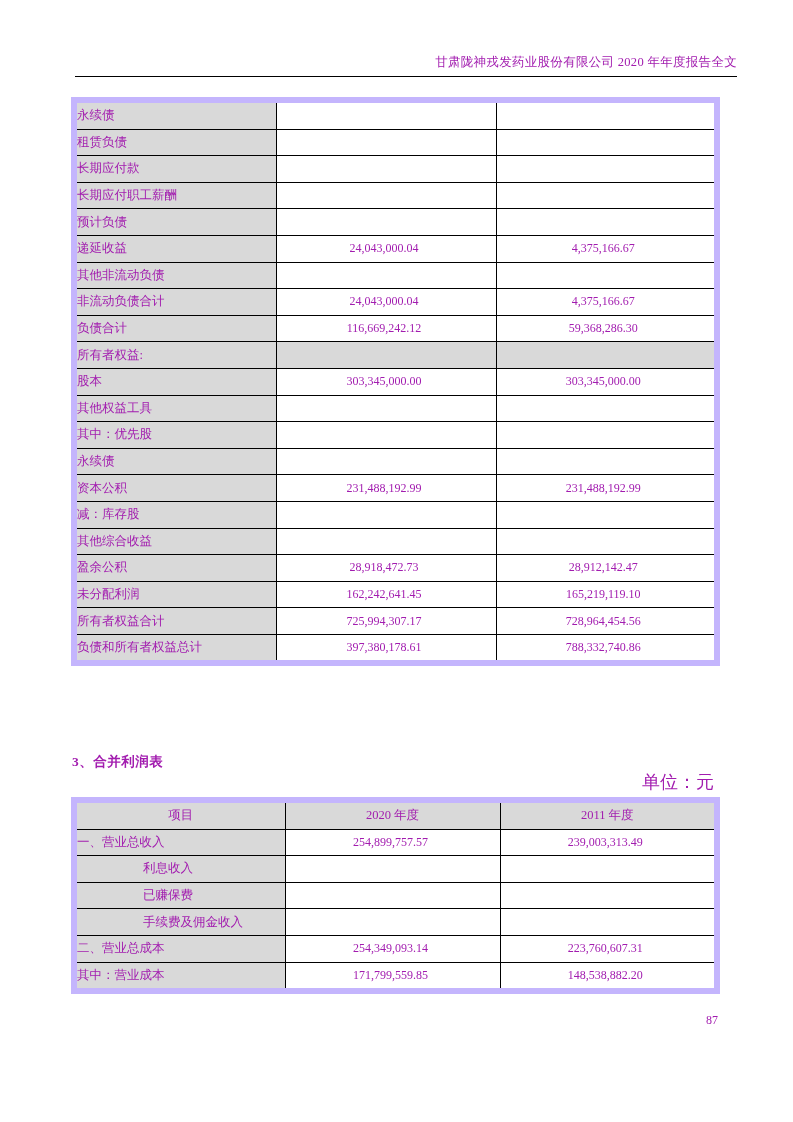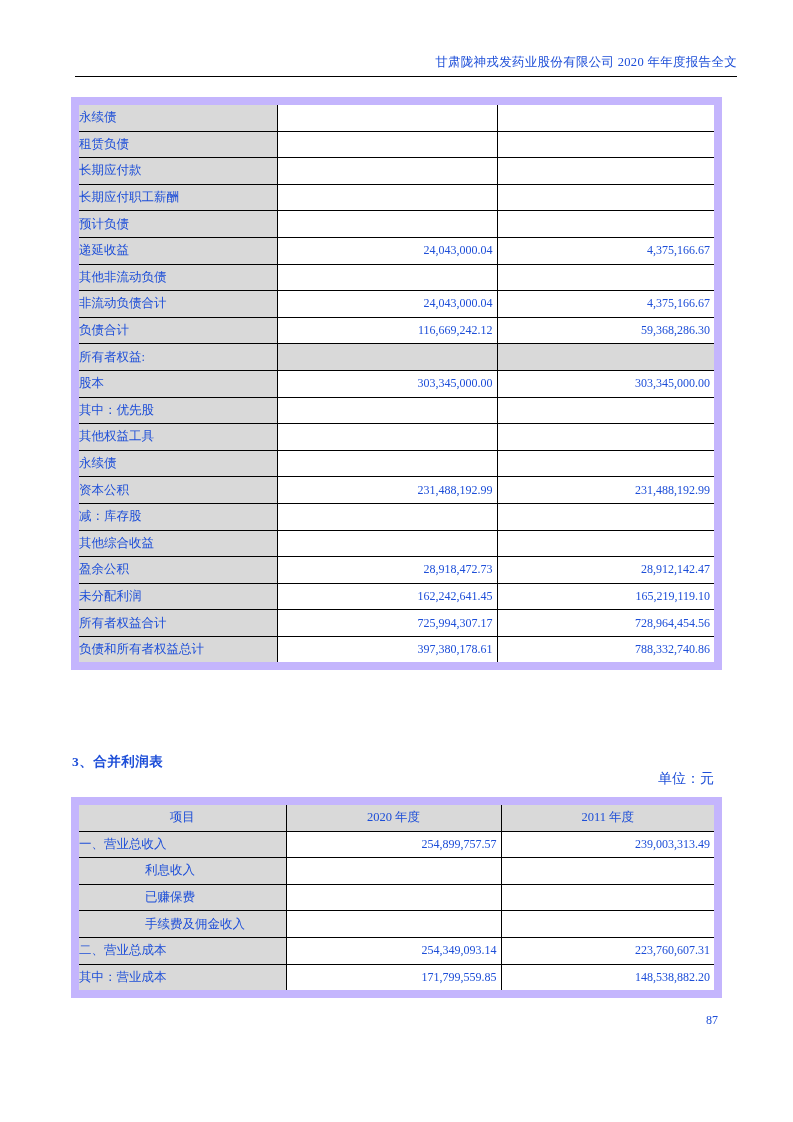--- a/index.html
+++ b/index.html
@@ -1,57 +1,57 @@
 <!DOCTYPE html>
 <html><head>
 <meta charset="utf-8">
 <style>
   html,body { margin:0; padding:0; background:#ffffff; }
   .page {
     position:relative; width:793px; height:1122px; background:#ffffff;
-    font-family:"Liberation Serif","DejaVu Serif",serif; color:#1d4ed8;
+    font-family:"Liberation Serif","DejaVu Serif",serif; color:#a21caf;
     overflow:hidden;
   }
   .doc-header {
     position:absolute; top:54px; left:75px; width:662px;
     text-align:right; font-size:12.5px; letter-spacing:0.3px;
   }
   .header-rule {
     position:absolute; top:76px; left:75px; width:662px;
     border-top:1.6px solid #000;
   }
   table.fin-table {
     border-collapse:collapse; table-layout:fixed;
-    border:8px solid #c4b5fd; position:absolute; left:71px;
+    border:6px solid #c4b5fd; position:absolute; left:71px;
   }
   .t1 { top:97px; width:643px; }
   .t2 { top:797px; width:643px; }
   .fin-table td, .fin-table th {
     border:1px solid #000; height:25.6px; padding:0;
     font-size:12.5px; vertical-align:middle; overflow:hidden;
     white-space:nowrap;
   }
   .fin-table th {
     background:#d9d9d9; font-weight:normal; text-align:center;margin-top:16px;
   }
   td.lbl { background:#d9d9d9; text-align:left; }
-  td.val { text-align:right; padding-right:4px; font-size:12px; background:#fff; }
+  td.val { text-align:center; padding-right:4px; font-size:12px; background:#fff; }
   tr.sec td.val { background:#d9d9d9; }
   .ind0 { padding-left:4px; }
   .ind1 { padding-left:29px; }
   .ind2 { padding-left:43px; }
   .ind3 { padding-left:73px; }
   .t2 .ind2 { padding-left:66px; }
   .section-title {
     position:absolute; top:736px; left:72px;
     font-size:13.5px; font-weight:bold; letter-spacing:0.5px;margin-top:17px;
   }
   .unit-label {
     position:absolute; top:770px; left:75px; width:639px;
-    text-align:right; font-size:14px;
+    text-align:right; font-size:18px;
   }
   .page-number {
     position:absolute; top:1013px; left:75px; width:643px;
     text-align:right; font-size:12px;
   }
 </style>
 </head>
 <body>
 
 <div class="page">
@@ -128,27 +128,27 @@
           <td class="val"></td>
         </tr>
 
         <tr>
           <td class="lbl ind1">股本</td>
           <td class="val">303,345,000.00</td>
           <td class="val">303,345,000.00</td>
         </tr>
 
         <tr>
+          <td class="lbl ind1">其他权益工具</td>
+          <td class="val"></td>
+          <td class="val"></td>
+        </tr>
+
+        <tr>
           <td class="lbl ind2">其中：优先股</td>
-          <td class="val"></td>
-          <td class="val"></td>
-        </tr>
-
-        <tr>
-          <td class="lbl ind1">其他权益工具</td>
           <td class="val"></td>
           <td class="val"></td>
         </tr>
 
         <tr>
           <td class="lbl ind3">永续债</td>
           <td class="val"></td>
           <td class="val"></td>
         </tr>
 

